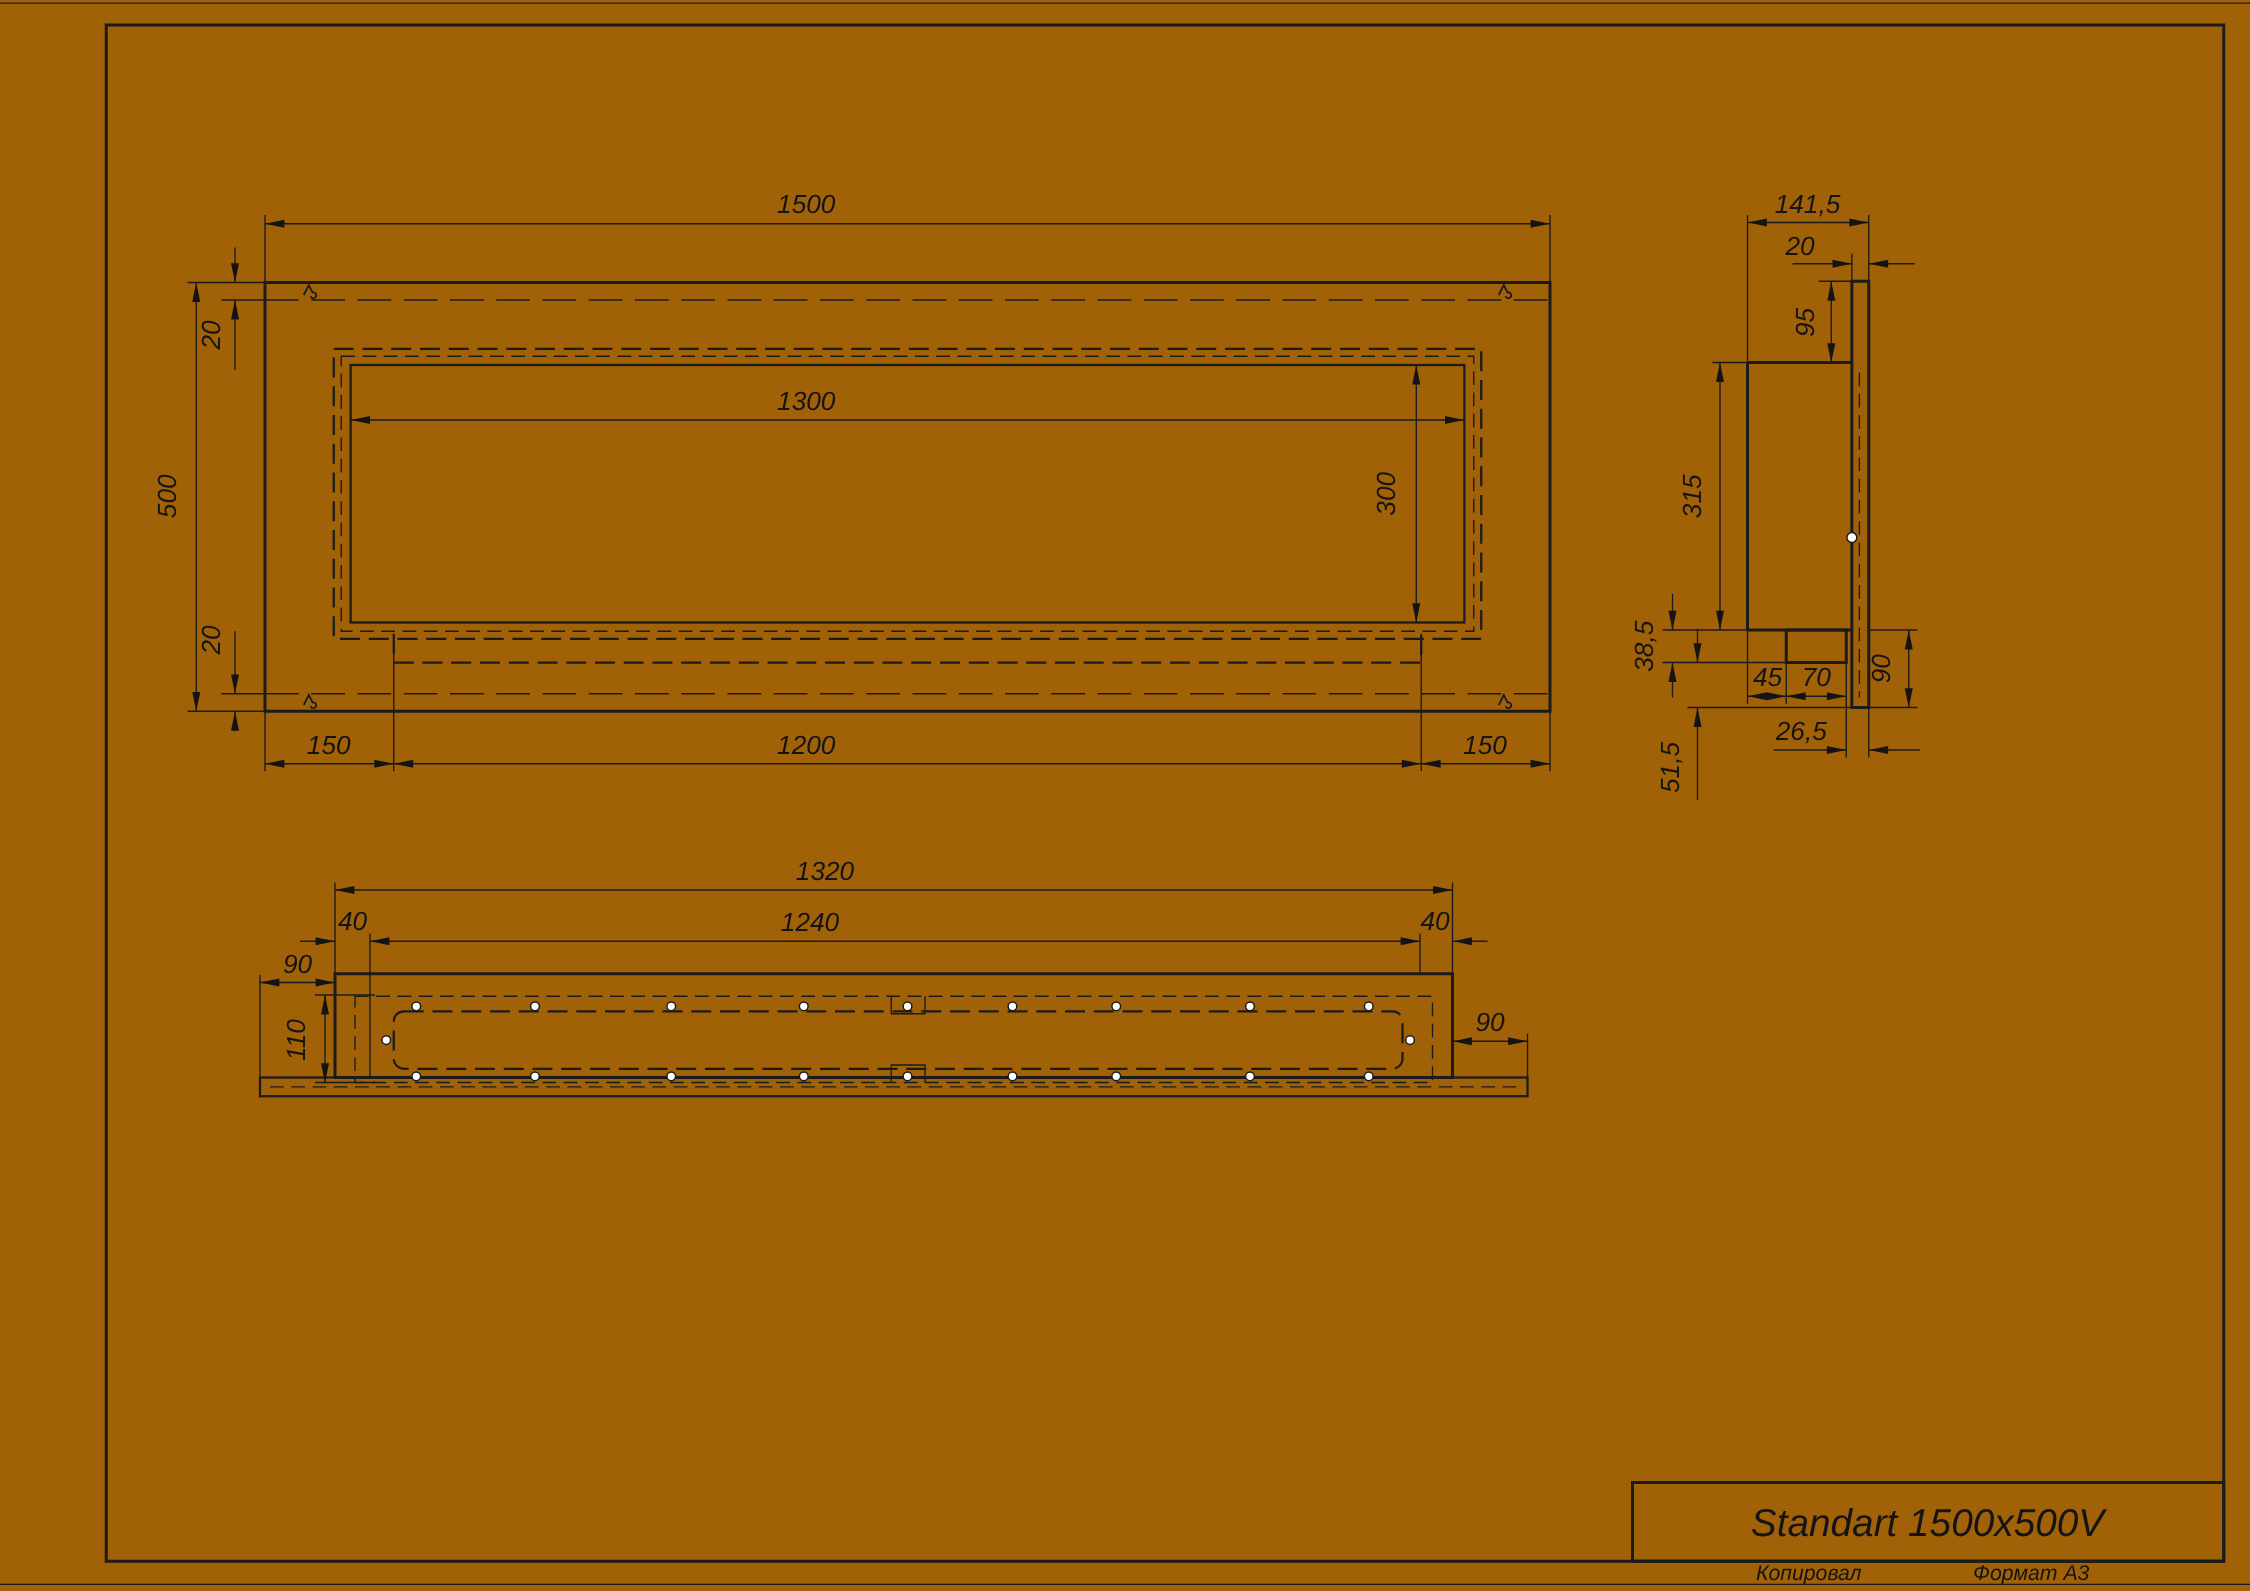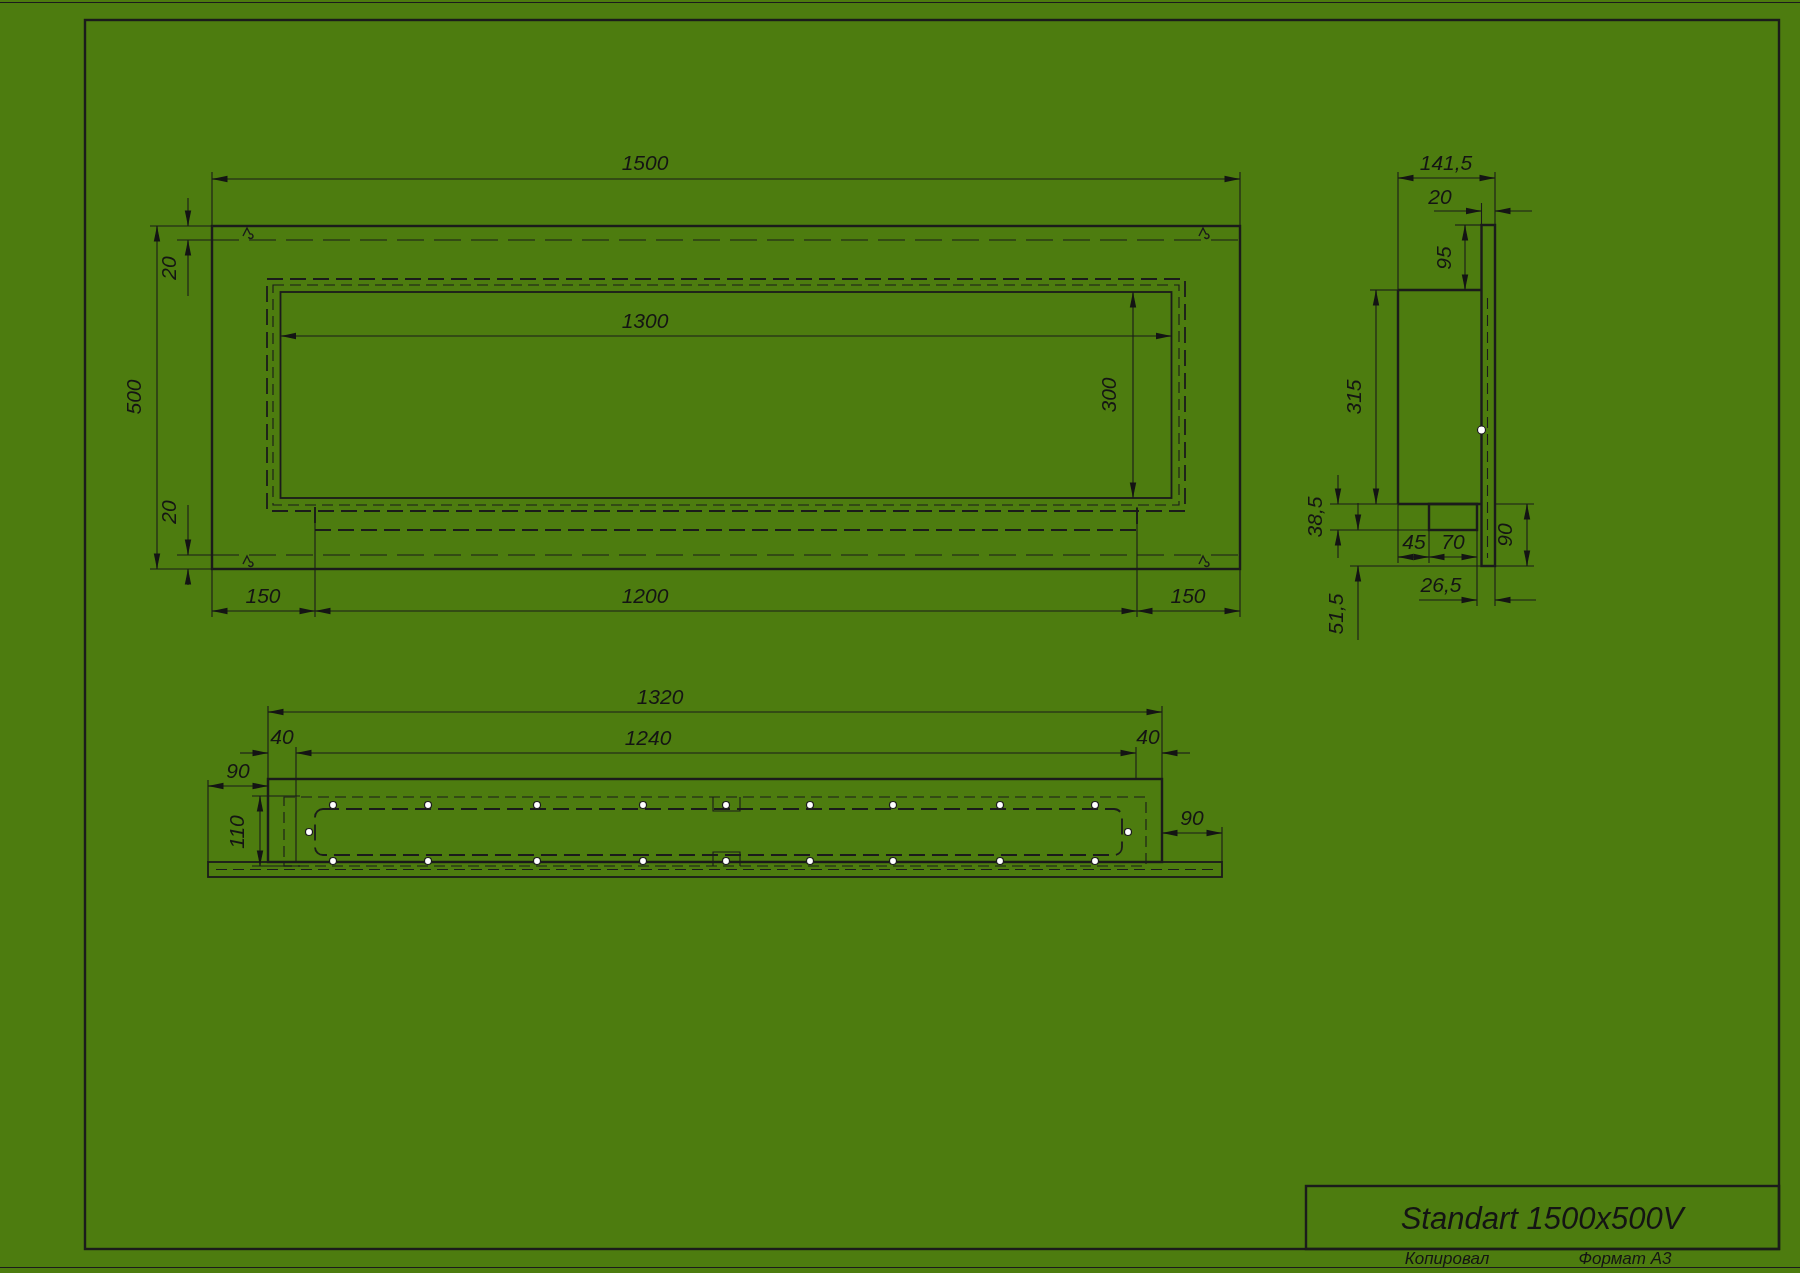--- a/index.html
+++ b/index.html
@@ -1,16 +1,16 @@
 <!DOCTYPE html>
 <html><head>
 <meta charset="utf-8">
 <style>
   html,body { margin:0; padding:0; background:#ffffff; }
-  .sheet { position:relative; width:1800px; height:1273px; background:#4d7c0f; }
+  .sheet { position:relative; width:1800px; height:1273px; background:#a16207; }
   svg { display:block; }
 
   
   .k  { stroke:#1b1b1b; fill:none; stroke-width:2.4; stroke-linecap:butt; }   
   .m  { stroke:#1b1b1b; fill:none; stroke-width:1.8; }                         
   .t  { stroke:#1b1b1b; fill:none; stroke-width:1.1; }                         
   .dA { stroke-dasharray:11 6; }     
   .dB { stroke-dasharray:16 7; }     
   .dL { stroke-dasharray:27 10; }    
   .hole { stroke:#1b1b1b; stroke-width:1.2; fill:#fff; }

